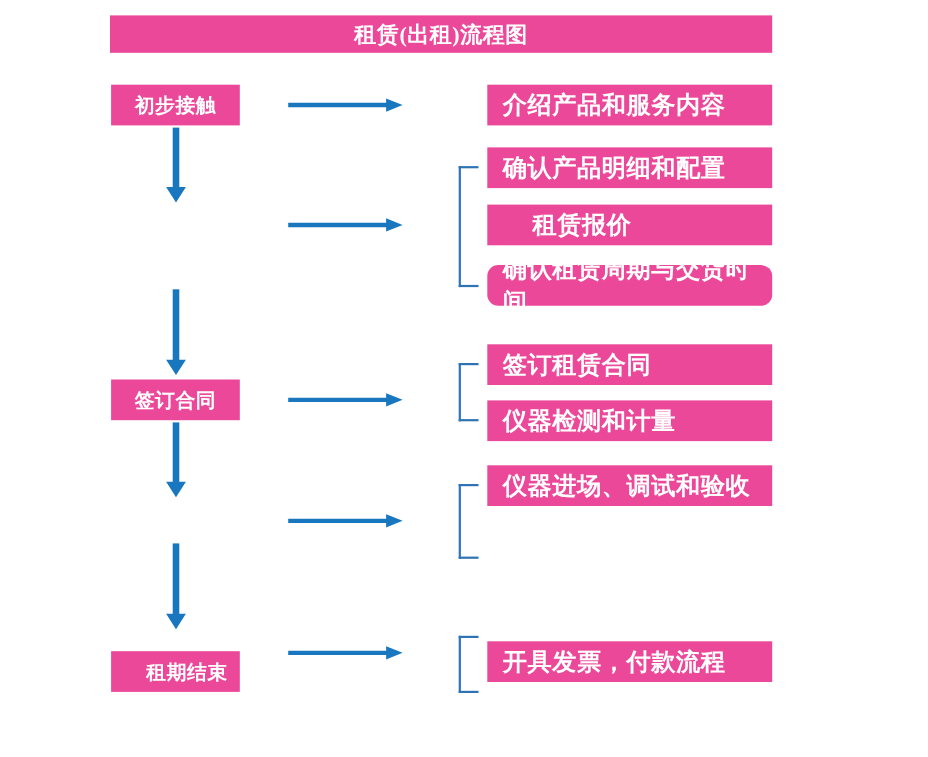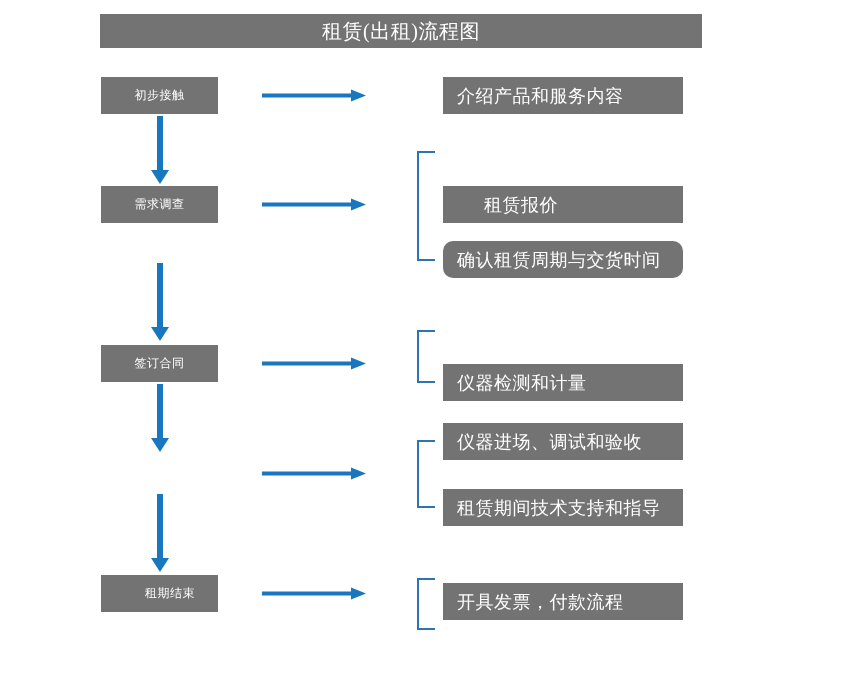--- a/index.html
+++ b/index.html
@@ -15,48 +15,48 @@
     overflow: hidden;
   }
   #canvas {
     position: relative;
     width: 844px;
     height: 688px;
     background: #ffffff;
   }
   .box {
     position: absolute;
-    background: #737373;
+    background: #ec4899;
     color: #ffffff;
-    font-weight: normal;
+    font-weight: bold;
     display: flex;
     align-items: center;
     box-sizing: border-box;
     letter-spacing: 0.5px;
   }
   .title-bar {
     justify-content: center;
     font-size: 20px;
     left: 100px;
     top: 14px;
     width: 602px;
     height: 34px;
   }
   .stage-box {
     justify-content: center;
-    font-size: 12px;
+    font-size: 18px;
     width: 117px;
     height: 37px;
     left: 101px;
   }
   .detail-box {
     justify-content: flex-start;
     padding-left: 14px;
-    font-size: 18px;
-    width: 240px;
+    font-size: 22px;
+    width: 259px;
     height: 37px;
     left: 443px;
   }
   .h-arrow {
     position: absolute;
     height: 12px;
   }
   .v-arrow {
     position: absolute;
     width: 18px;
@@ -73,40 +73,40 @@
 </style>
 </head>
 <body>
 
 <div id="canvas">
 
   <div class="box title-bar">租赁(出租)流程图</div>
 
   <div class="box stage-box" style="top:77px;">初步接触</div>
 
-  <div class="box stage-box" style="top:186px;">需求调查</div>
 
   <div class="box stage-box" style="top:345px;">签订合同</div>
 
 
-  <div class="box stage-box" style="top:575px;padding-left:21px;">租期结束</div>
+  <div class="box stage-box" style="top:592px;padding-left:21px;">租期结束</div>
 
   <div class="box detail-box" style="top:77px;">介绍产品和服务内容</div>
 
+  <div class="box detail-box" style="top:134px;">确认产品明细和配置</div>
 
   <div class="box detail-box" style="top:186px;padding-left:41px;">租赁报价</div>
 
   <div class="box detail-box" style="top:241px;border-radius:10px;">确认租赁周期与交货时间</div>
 
+  <div class="box detail-box" style="top:313px;">签订租赁合同</div>
 
   <div class="box detail-box" style="top:364px;">仪器检测和计量</div>
 
   <div class="box detail-box" style="top:423px;">仪器进场、调试和验收</div>
 
-  <div class="box detail-box" style="top:489px;">租赁期间技术支持和指导</div>
 
 
   <div class="box detail-box" style="top:583px;">开具发票，付款流程</div>
 
   <div class="h-arrow" style="left:262px; top:89px; width:104px;">
     <svg width="104" height="12" viewBox="0 0 104 12">
       <path d="M0 6.5 L92 6.5" stroke="#1877bf" stroke-width="4" fill="none"></path>
       <path d="M89 0.5 L104 6.5 L89 12.5 Z" fill="#1877bf"></path>
     </svg>
   </div>

